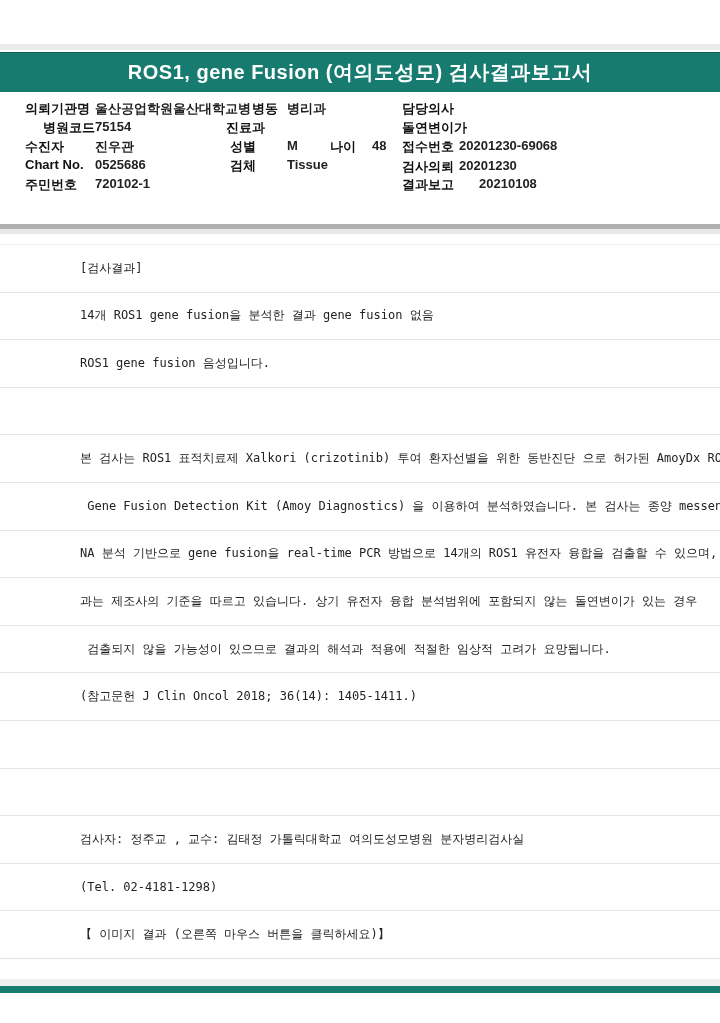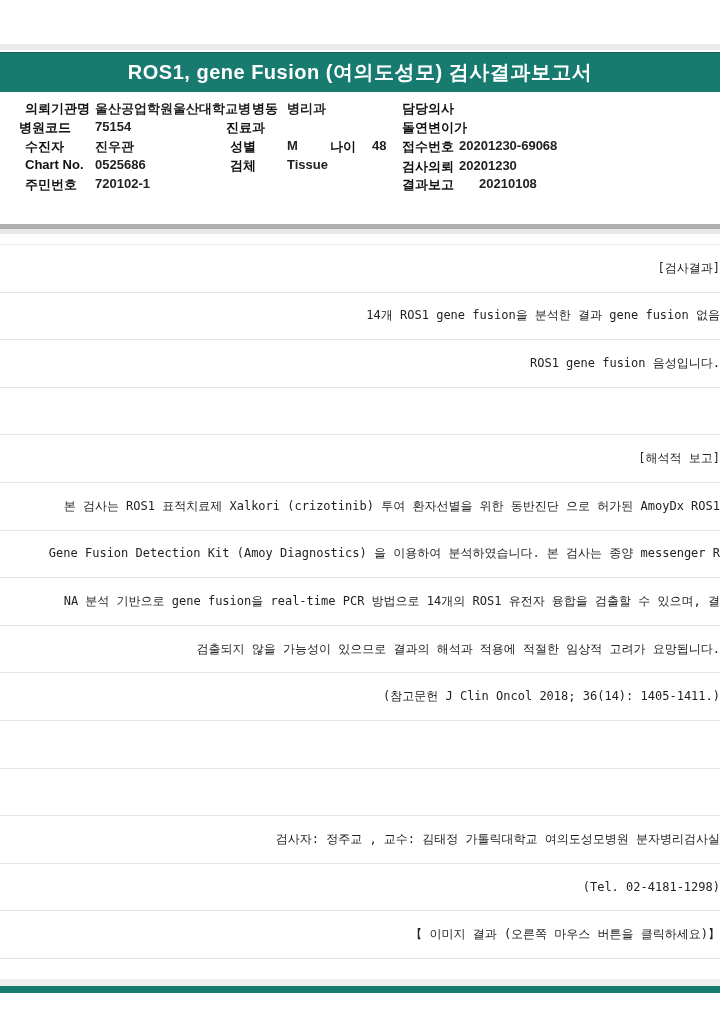--- a/index.html
+++ b/index.html
@@ -18,21 +18,21 @@
   .header .lab { position:absolute; font-weight:bold; color:#111; white-space:nowrap; }
   .header .val { position:absolute; font-weight:bold; color:#222; white-space:nowrap; }
   .hrule-dark  { height:5px; background:#b0b0b0; }
   .hrule-light { height:5px; background:#e8e8e8; }
   .hrule-gap   { height:10px; background:#ffffff; }
   .report-body { }
   .report-row {
     box-sizing:border-box; height:47.6px; border-top:1px solid #e5e5e5;
     display:flex; align-items:center; padding-left:80px;
     font-family:"DejaVu Sans Mono", monospace; font-size:12px; color:#222;
-    white-space:pre; overflow:hidden;justify-content:flex-end;
+    white-space:pre; overflow:hidden;
   }
   .report-row:first-child { border-top-color:#eeeeee; }
   .body-end { border-top:1px solid #e0e0e0; height:20px; background:#ffffff; }
   .footer-gray { height:7px; background:#efefef; }
   .footer-teal { height:7px; background:#177b70; }
 </style>
 </head>
 <body>
 
 <div class="page">
@@ -45,21 +45,21 @@
 
   <div class="header">
 
     <span class="lab" style="left:25px;top:8px">의뢰기관명</span>
     <span class="val" style="left:95px;top:8px">울산공업학원울산대학교병</span>
     <span class="lab" style="left:252px;top:8px">병동</span>
     <span class="val" style="left:287px;top:8px">병리과</span>
     <span class="lab" style="left:402px;top:8px">담당의사</span>
     <span class="val" style="left:459px;top:8px"></span>
 
-    <span class="lab" style="left:19px;top:27px">병원코드</span>
+    <span class="lab" style="left:43px;top:27px">병원코드</span>
     <span class="val" style="left:95px;top:27px">75154</span>
     <span class="lab" style="left:226px;top:27px">진료과</span>
     <span class="val" style="left:287px;top:27px"></span>
     <span class="lab" style="left:402px;top:27px">돌연변이가</span>
     <span class="val" style="left:459px;top:27px"></span>
 
     <span class="lab" style="left:25px;top:46px">수진자</span>
     <span class="val" style="left:95px;top:46px">진우관</span>
     <span class="lab" style="left:230px;top:46px">성별</span>
     <span class="val" style="left:287px;top:46px">M</span>
@@ -83,24 +83,24 @@
 
   <div class="hrule-dark"></div>
   <div class="hrule-light"></div>
   <div class="hrule-gap"></div>
 
   <div class="report-body">
     <div class="report-row"><span>[검사결과]</span></div>
     <div class="report-row"><span>14개 ROS1 gene fusion을 분석한 결과 gene fusion 없음</span></div>
     <div class="report-row"><span>ROS1 gene fusion 음성입니다.</span></div>
     <div class="report-row"><span></span></div>
-    <div class="report-row"><span>[해석적 보고]</span></div>
     <div class="report-row"><span>본 검사는 ROS1 표적치료제 Xalkori (crizotinib) 투여 환자선별을 위한 동반진단 으로 허가된 AmoyDx ROS1</span></div>
     <div class="report-row"><span> Gene Fusion Detection Kit (Amoy Diagnostics) 을 이용하여 분석하였습니다. 본 검사는 종양 messenger R</span></div>
     <div class="report-row"><span>NA 분석 기반으로 gene fusion을 real-time PCR 방법으로 14개의 ROS1 유전자 융합을 검출할 수 있으며, 결</span></div>
+    <div class="report-row"><span>과는 제조사의 기준을 따르고 있습니다. 상기 유전자 융합 분석범위에 포함되지 않는 돌연변이가 있는 경우</span></div>
     <div class="report-row"><span> 검출되지 않을 가능성이 있으므로 결과의 해석과 적용에 적절한 임상적 고려가 요망됩니다.</span></div>
     <div class="report-row"><span>(참고문헌 J Clin Oncol 2018; 36(14): 1405-1411.)</span></div>
     <div class="report-row"><span></span></div>
     <div class="report-row"><span></span></div>
     <div class="report-row"><span>검사자: 정주교 , 교수: 김태정 가톨릭대학교 여의도성모병원 분자병리검사실</span></div>
     <div class="report-row"><span>(Tel. 02-4181-1298)</span></div>
     <div class="report-row"><span>【 이미지 결과 (오른쪽 마우스 버튼을 클릭하세요)】</span></div>
   </div>
 
   <div class="body-end"></div>

